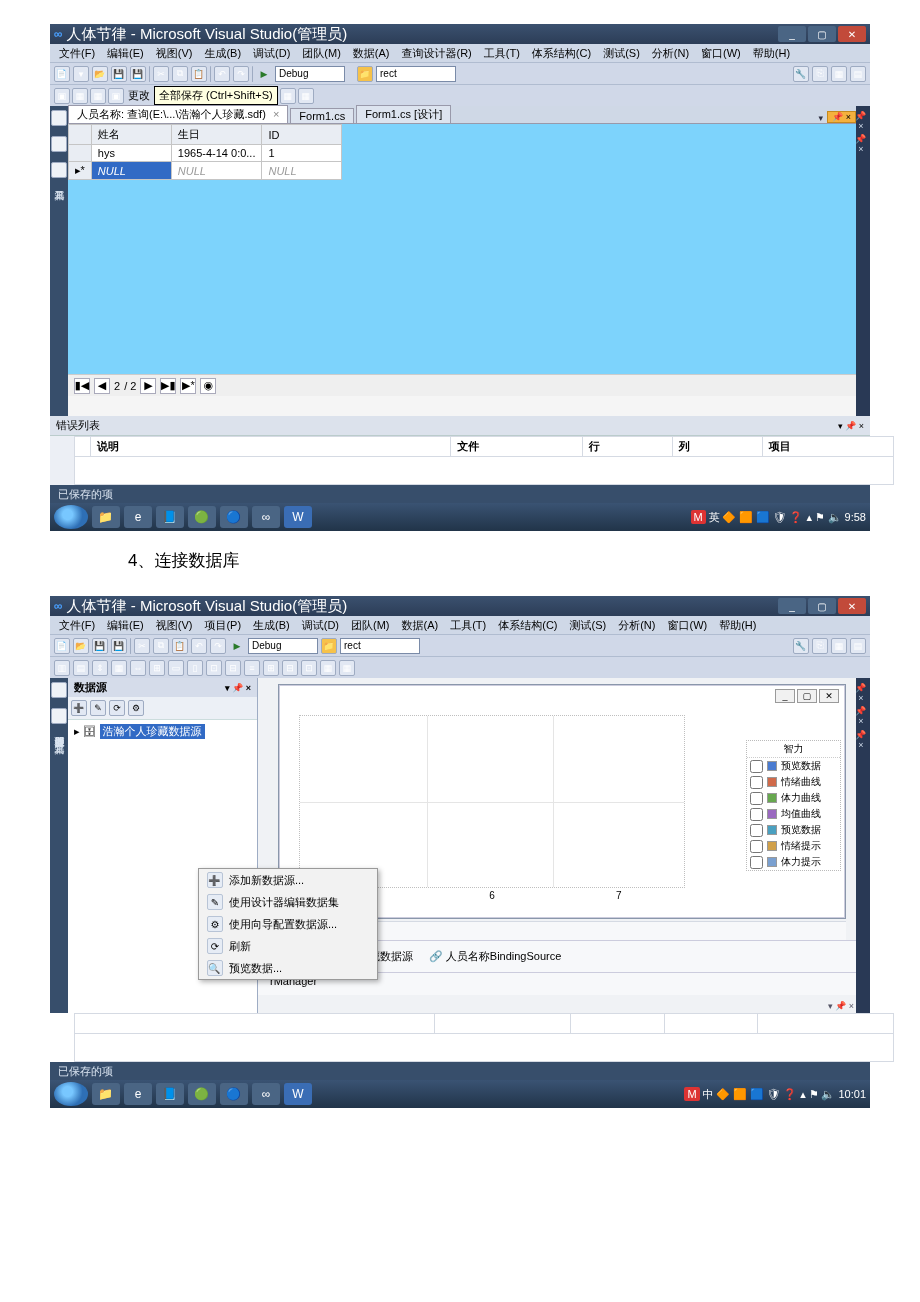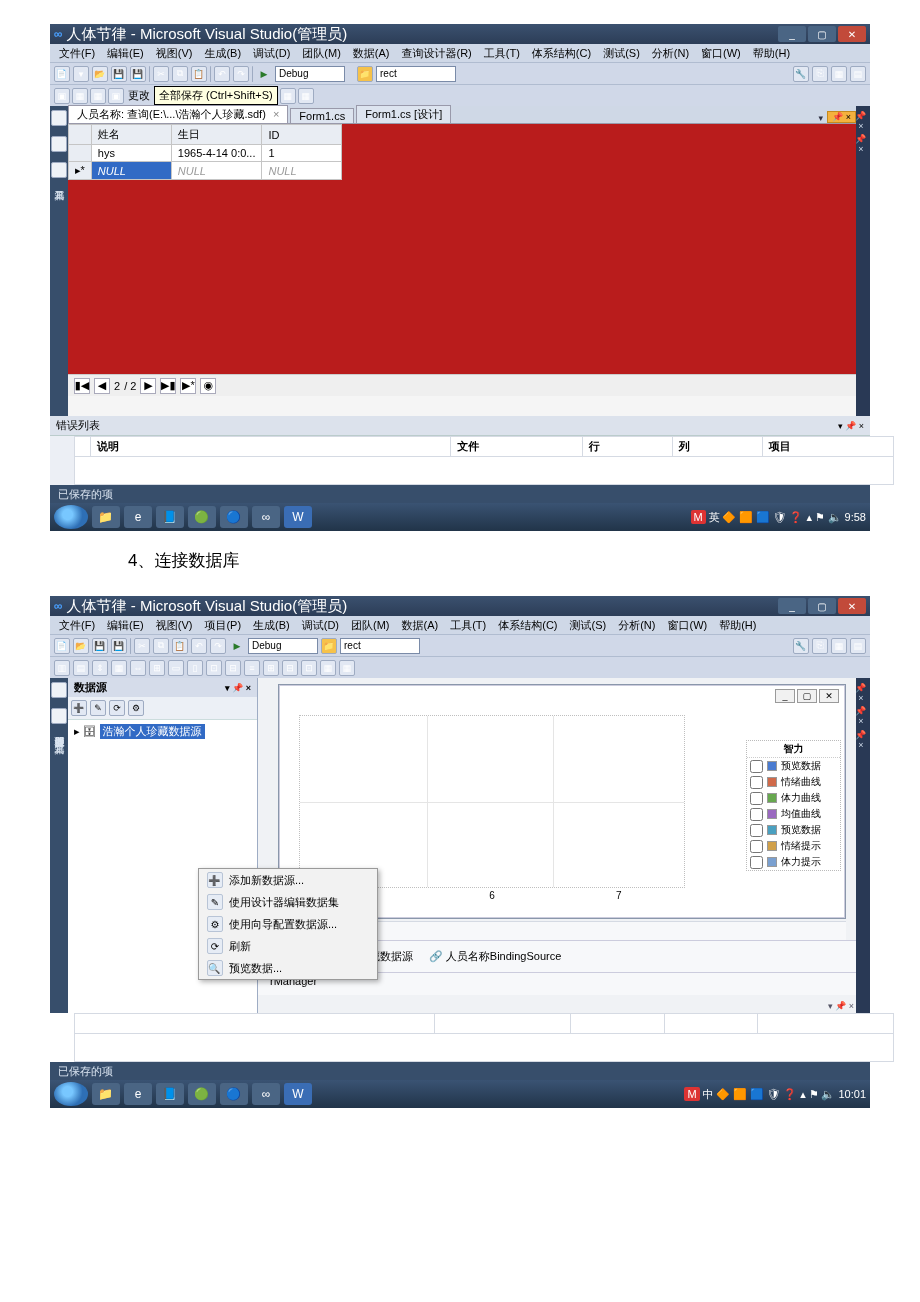--- a/index.html
+++ b/index.html
@@ -21,21 +21,21 @@
   .tooltip { position: relative; background:#ffffe1; border:1px solid #000; color:#000; padding:1px 4px; font-size:11px; }
   .combo { height:16px; background:#fff; border:1px solid #7a8ba8; display:flex;align-items:center;padding:0 3px;font-size:10px;color:#000; }
   .client { display:flex; background:#fff; color:#000; }
   .sidebar { width:18px; background:#374e6b; display:flex; flex-direction:column; align-items:center; padding-top:4px; gap:2px; }
   .sidebar .tab { writing-mode: vertical-rl; font-size:10px; color:#dbe5f1; padding:3px 0; }
   .main { flex:1; background:#f5f5f5; position:relative; }
   .tabbar { display:flex; background:#cfd8e6; height:18px; align-items:flex-end; border-bottom:1px solid #99a; }
   .tabbar .doctab { background:#fff; border:1px solid #99a; border-bottom:none; padding:1px 8px; font-size:11px; margin-right:2px; position:relative; }
   .tabbar .doctab.inactive { background:#dde4ef; }
   .tabbar .closex { margin-left:4px; color:#888; }
-  .grid { background:#b91c1c; }
+  .grid { background:#7dd3fc; }
   .grid table { border-collapse:collapse; font-size:11px; }
   .grid th, .grid td { border:1px solid #c5c5c5; padding:2px 6px; min-width:80px; text-align:left; background:#fff; }
   .grid th { background:#e9edf3; font-weight:normal; }
   .rowhdr { width:20px; min-width:20px !important; background:#e9edf3 !important; text-align:center; }
   .sel { background:#316ac5 !important; color:#fff; font-style:italic; }
   .null { color:#9a9a9a; font-style:italic; }
   .navbar { height:22px; border-top:1px solid #ccc; background:#efefef; display:flex; align-items:center; gap:4px; padding:0 6px; font-size:11px; }
   .navbtn { width:16px;height:16px;border:1px solid #aab;display:flex;align-items:center;justify-content:center;background:#fff; }
   .errlist { background:#eceff5; color:#000; }
   .errlist .hdr { display:flex;align-items:center;justify-content:space-between;padding:2px 6px;background:#dce2ec;border-bottom:1px solid #bcc; }
@@ -388,21 +388,21 @@
           <div class="grid1">
             <div style="position:absolute;left:0;right:0;top:50%;border-top:1px solid #e5e5e5"></div>
             <div style="position:absolute;top:0;bottom:0;left:33%;border-left:1px solid #e5e5e5"></div>
             <div style="position:absolute;top:0;bottom:0;left:66%;border-left:1px solid #e5e5e5"></div>
           </div>
           <span class="tick" style="left:16%">5</span>
           <span class="tick" style="left:50%">6</span>
           <span class="tick" style="left:83%">7</span>
         </div>
         <div class="legend">
-          <div class="item" style="justify-content:center;font-weight:bold;border-bottom:1px dotted #ccc">智力</div>
+          <div class="item" style="justify-content:center;font-weight:normal;border-bottom:1px dotted #ccc">智力</div>
           <div class="item">
                 <input type="checkbox" style="">
                 <span class="sw" style="background:#4a7bd0"></span>
                 <span>预览数据</span>
               </div>
           <div class="item">
                 <input type="checkbox" style="">
                 <span class="sw" style="background:#d06a4a"></span>
                 <span>情绪曲线</span>
               </div>

